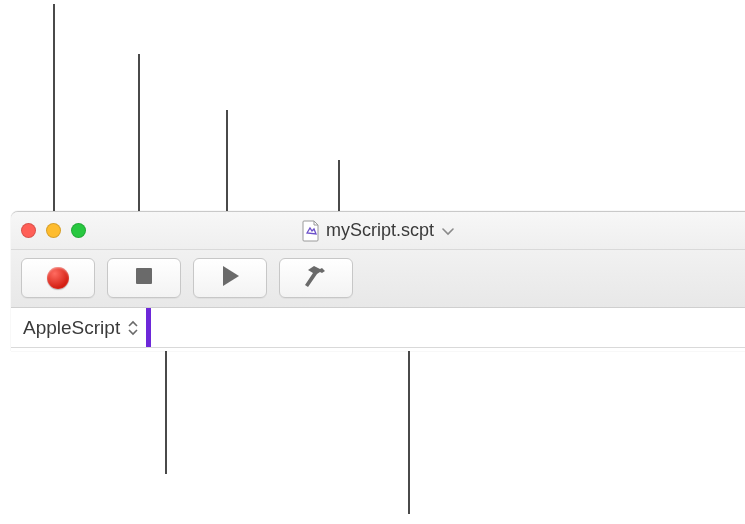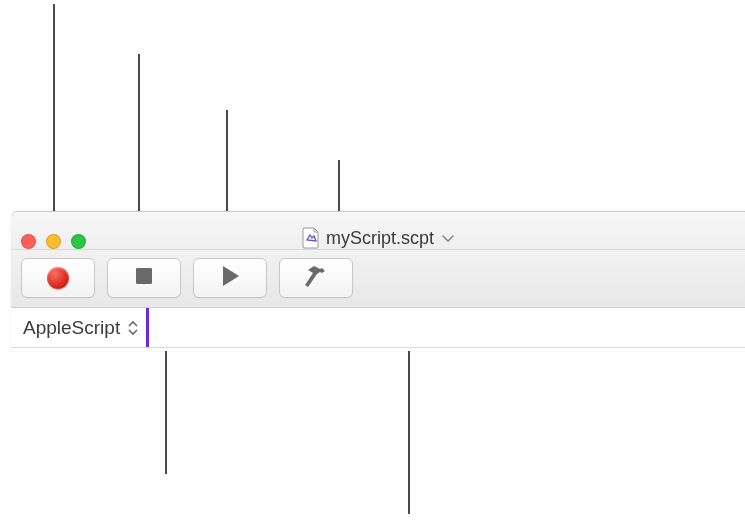--- a/index.html
+++ b/index.html
@@ -22,21 +22,21 @@
       top: 211px;
       right: 0;
       background: linear-gradient(#f4f4f4, #ececec);
       border-top: 1px solid #c9c9c9;
       border-top-left-radius: 7px;
       box-shadow: 0 0 1px rgba(0,0,0,0.3);
     }
     .titlebar {
       height: 38px;
       display: flex;
-      align-items: flex-end;
+      align-items: center;
       padding: 0 10px;
       border-bottom: 1px solid #d9d9d9;
       border-top-left-radius: 7px;
       background: linear-gradient(#f7f7f7, #efefef);
       position: relative;
     }
     .traffic-lights {
       display: flex;
       gap: 10px;
       align-items: center;
@@ -93,21 +93,21 @@
       height: 40px;
       display: flex;
       align-items: stretch;
       background: #fff;
       border-bottom: 1px solid #d9d9d9;
     }
     .nav-select {
       display: flex;
       align-items: center;
       padding: 0 8px 0 12px;
-      border-right: 3px solid #6d28d9;
+      border-right: 5px solid #6d28d9;
       font-size: 19px;
       color: #3a3a3a;
       gap: 6px;
       cursor: default;
       background: #fff;
     }
     .stepper {
       display: flex; flex-direction: column; line-height: 7px; font-size: 10px; color: #6a6a6a;
       margin-left: 2px;
     }

